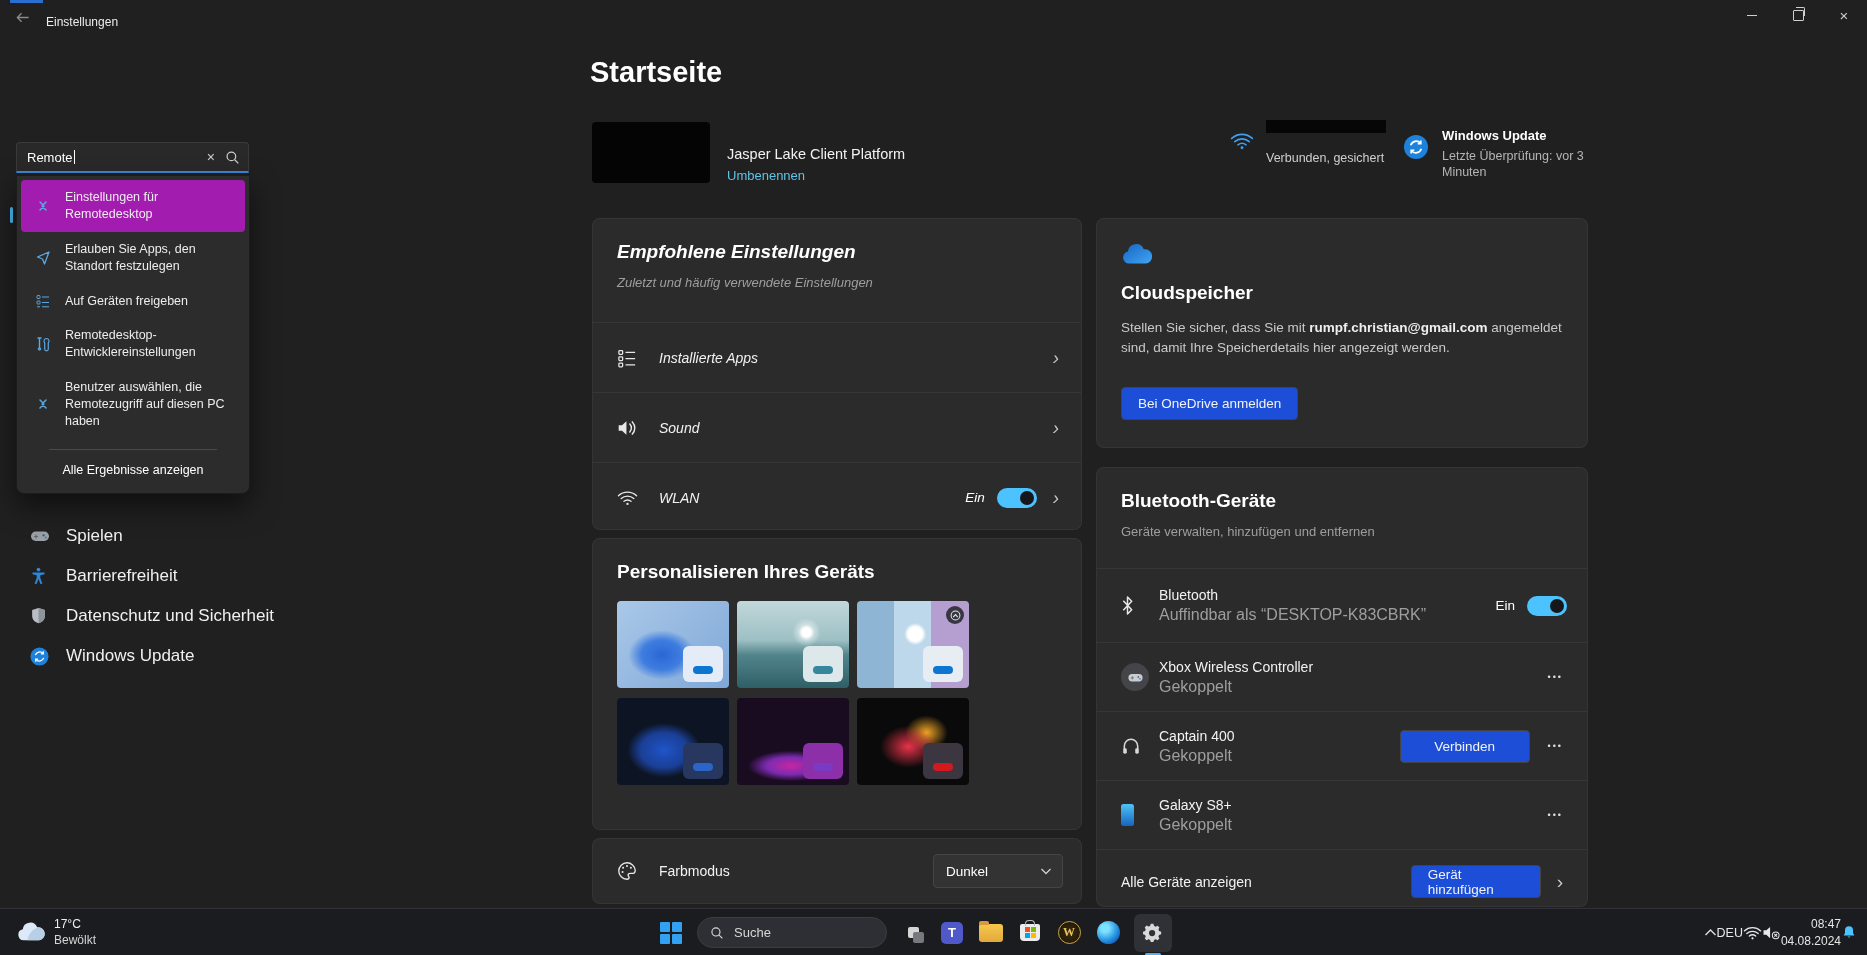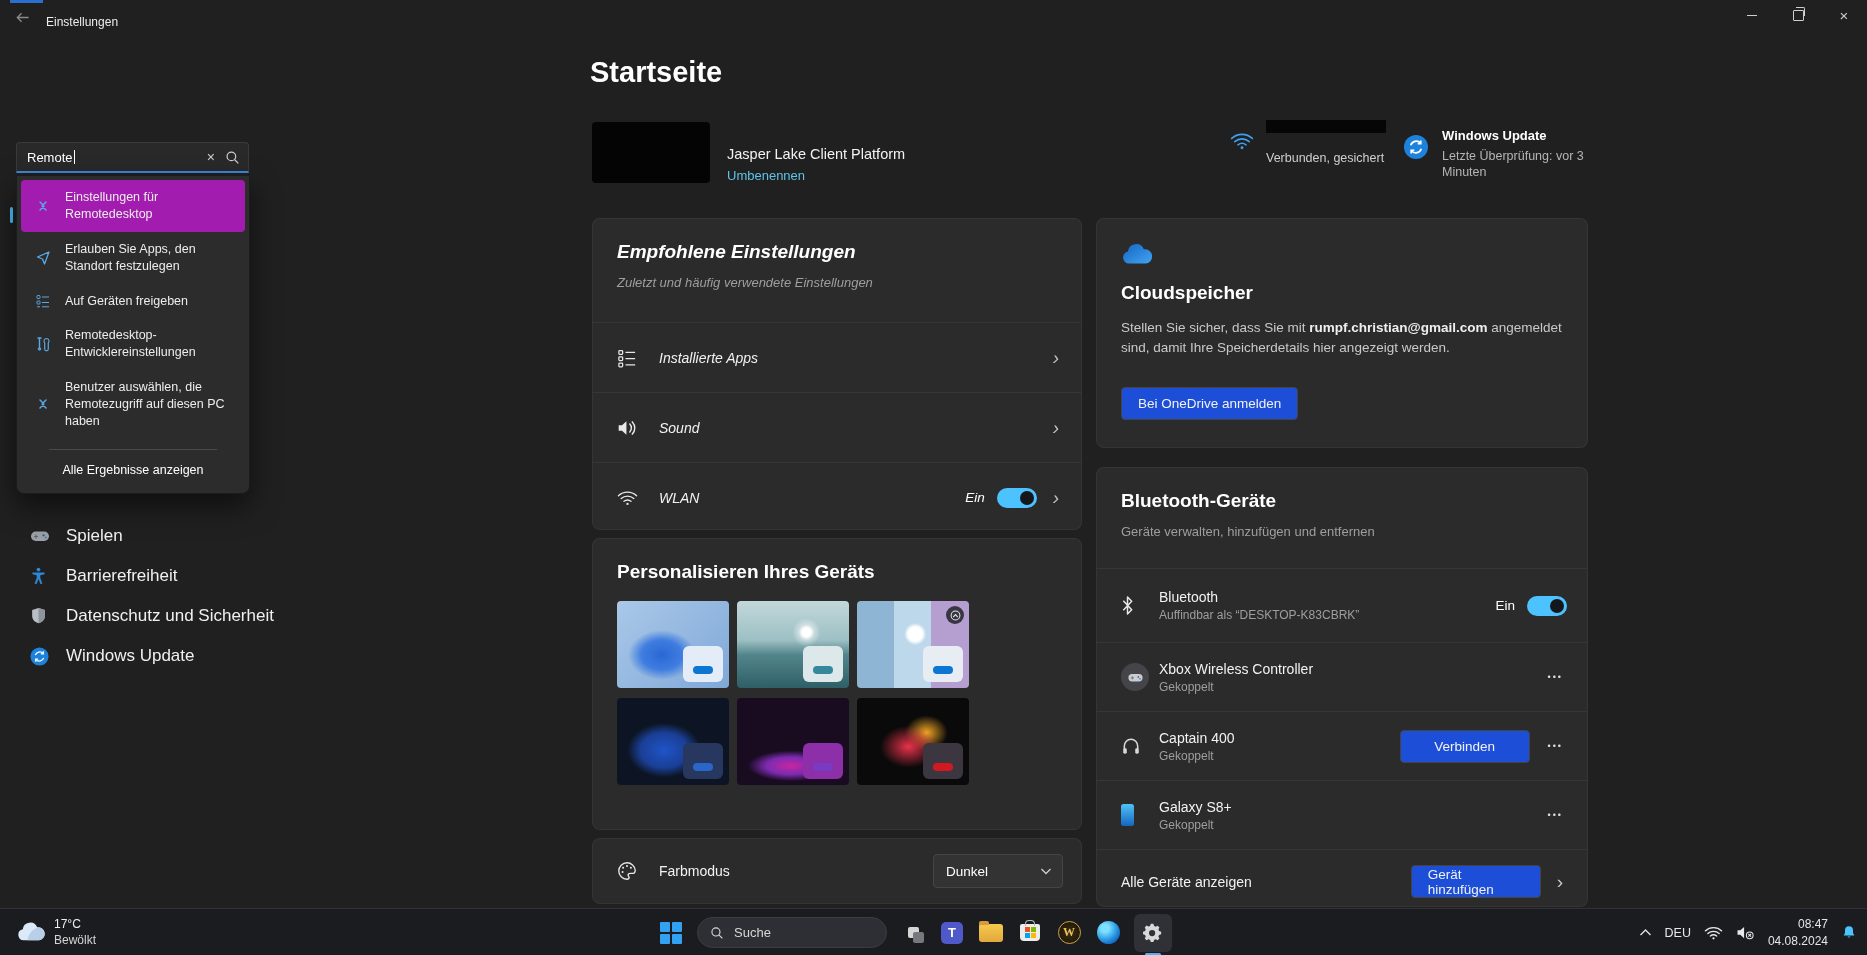--- a/index.html
+++ b/index.html
@@ -82,21 +82,21 @@
   
   .cloud-body{margin-top:14px;font-size:13.5px;line-height:1.5;color:#c9c9c9;max-width:450px;}
   .cloud-body b{color:#efefef;}
   .btn{display:inline-flex;align-items:center;justify-content:center;height:33px;padding:0 16px;background:#1d4ed8;
        border:1px solid #444444;border-radius:4px;font-size:13.5px;color:#f2f2f2;box-sizing:border-box;}
   
   .bt-row{display:flex;align-items:center;padding:0 20px 0 24px;border-top:1px solid rgba(255,255,255,.055);}
   .bt-ico{width:38px;flex:0 0 38px;display:flex;align-items:center;}
   .bt-txt{flex:1;}
   .bt-name{font-size:14px;color:#f2f2f2;}
-  .bt-stat{font-size:12px;color:#9e9e9e;margin-top:3px;}
+  .bt-stat{font-size:16px;color:#9e9e9e;margin-top:3px;}
   .dots{color:#e0e0e0;font-size:9px;letter-spacing:2px;padding:6px 4px;}
   .dev-circle{width:28px;height:28px;border-radius:50%;background:#454549;display:flex;align-items:center;justify-content:center;}
   .phone-ico{width:13px;height:22px;border-radius:2.5px;background:linear-gradient(180deg,#4fc3f7,#1565c0);}
   
   .taskbar{position:absolute;left:0;top:908px;width:100%;height:47px;background:#1b1c20;border-top:1px solid #30313a;}
   .weather{position:absolute;left:16px;top:8px;display:flex;align-items:center;gap:8px;}
   .w-temp{font-size:12px;color:#f0f0f0;}
   .w-cond{font-size:12px;color:#d5d5d5;margin-top:2px;}
   .tb-center{position:absolute;left:658px;top:0;height:47px;display:flex;align-items:center;gap:13px;}
   .tb-ic{width:26px;height:26px;display:flex;align-items:center;justify-content:center;}
@@ -111,21 +111,21 @@
   .folder-ic{width:24px;height:18px;background:linear-gradient(180deg,#f6c94c,#e2a83c);border-radius:2px 3px 3px 3px;position:relative;}
   .folder-ic::before{content:"";position:absolute;left:0;top:-3px;width:10px;height:4px;background:#d79b3f;border-radius:2px 2px 0 0;}
   .store-ic{width:20px;height:17px;background:#ececec;border-radius:2px 2px 4px 4px;position:relative;display:flex;align-items:center;justify-content:center;}
   .store-ic::before{content:"";position:absolute;top:-4px;left:5px;width:8px;height:5px;border:1.5px solid #bbb;border-bottom:none;border-radius:4px 4px 0 0;}
   .store-flag{display:grid;grid-template-columns:5px 5px;grid-template-rows:5px 5px;gap:1px;}
   .wow-ic{width:23px;height:23px;border-radius:50%;background:radial-gradient(circle,#3a2c12 0%,#1c1508 90%);border:1.5px solid #c9a34a;
           color:#e6c35c;font-family:"Liberation Serif",serif;font-weight:700;font-size:12px;display:flex;align-items:center;justify-content:center;box-sizing:border-box;}
   .edge-ic{width:23px;height:23px;border-radius:50%;background:radial-gradient(circle at 35% 32%,#7de0ff 0 18%,#35a3e8 48%,#0d62c0 78%,#0a4fa0 100%);}
   .settings-tile{width:38px;height:38px;background:#303136;border-radius:6px;display:flex;align-items:center;justify-content:center;position:relative;}
   .settings-tile .underline{position:absolute;bottom:-4px;left:11px;width:16px;height:3px;background:#55aef2;border-radius:2px;}
-  .tray{position:absolute;right:10px;top:0;height:47px;display:flex;align-items:center;gap:13px;}
+  .tray{position:absolute;right:10px;top:0;height:47px;display:flex;align-items:center;}
   .tray-lang{font-size:12.5px;color:#e8e8e8;}
   .clock{text-align:right;font-size:12px;line-height:1.35;color:#e5e5e5;}
 </style>
 </head>
 <body>
 
 <div class="screen">
 
   <div class="top-strip"></div>
 

